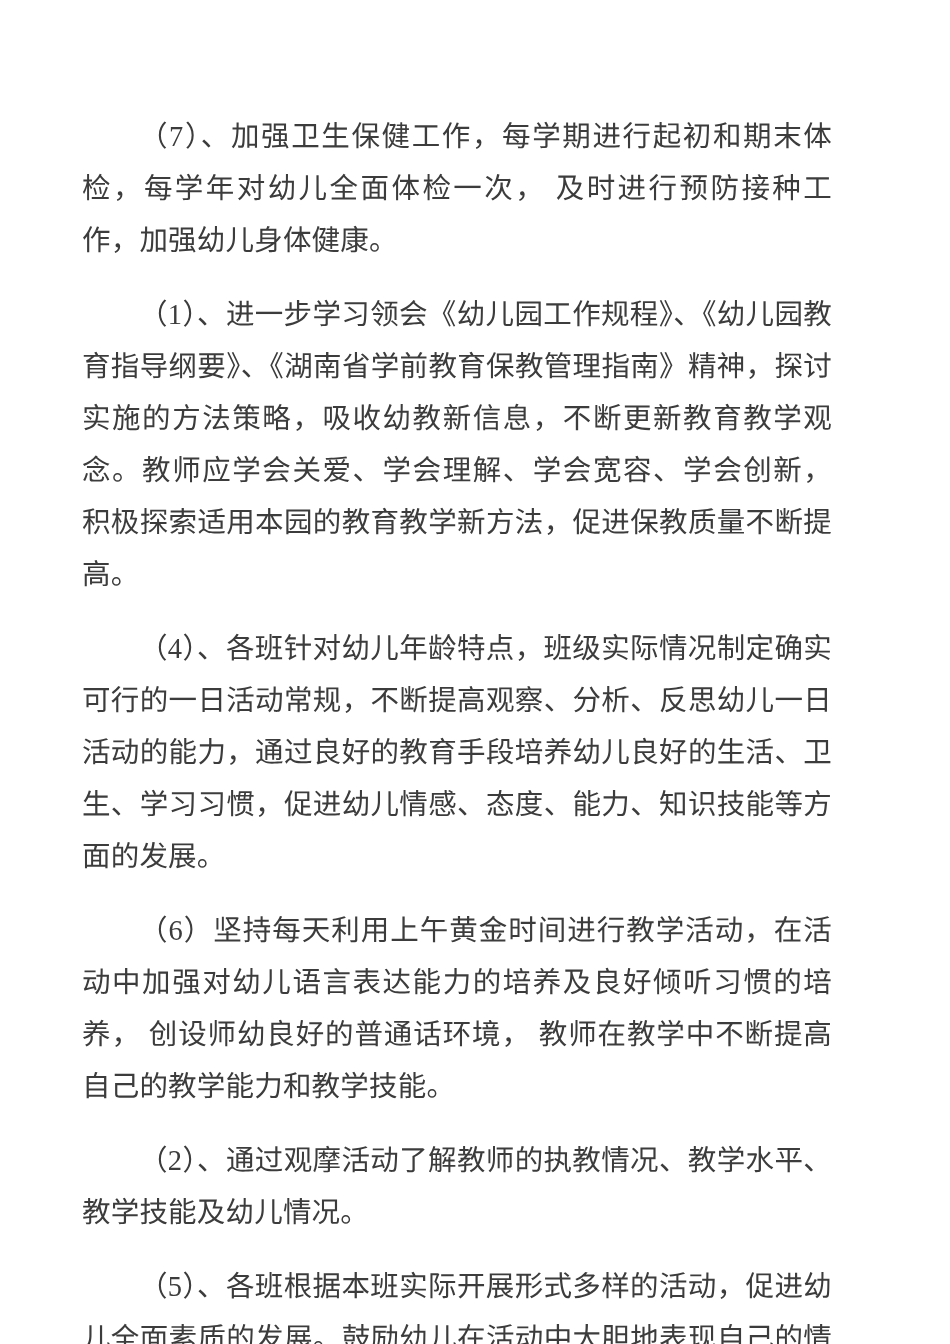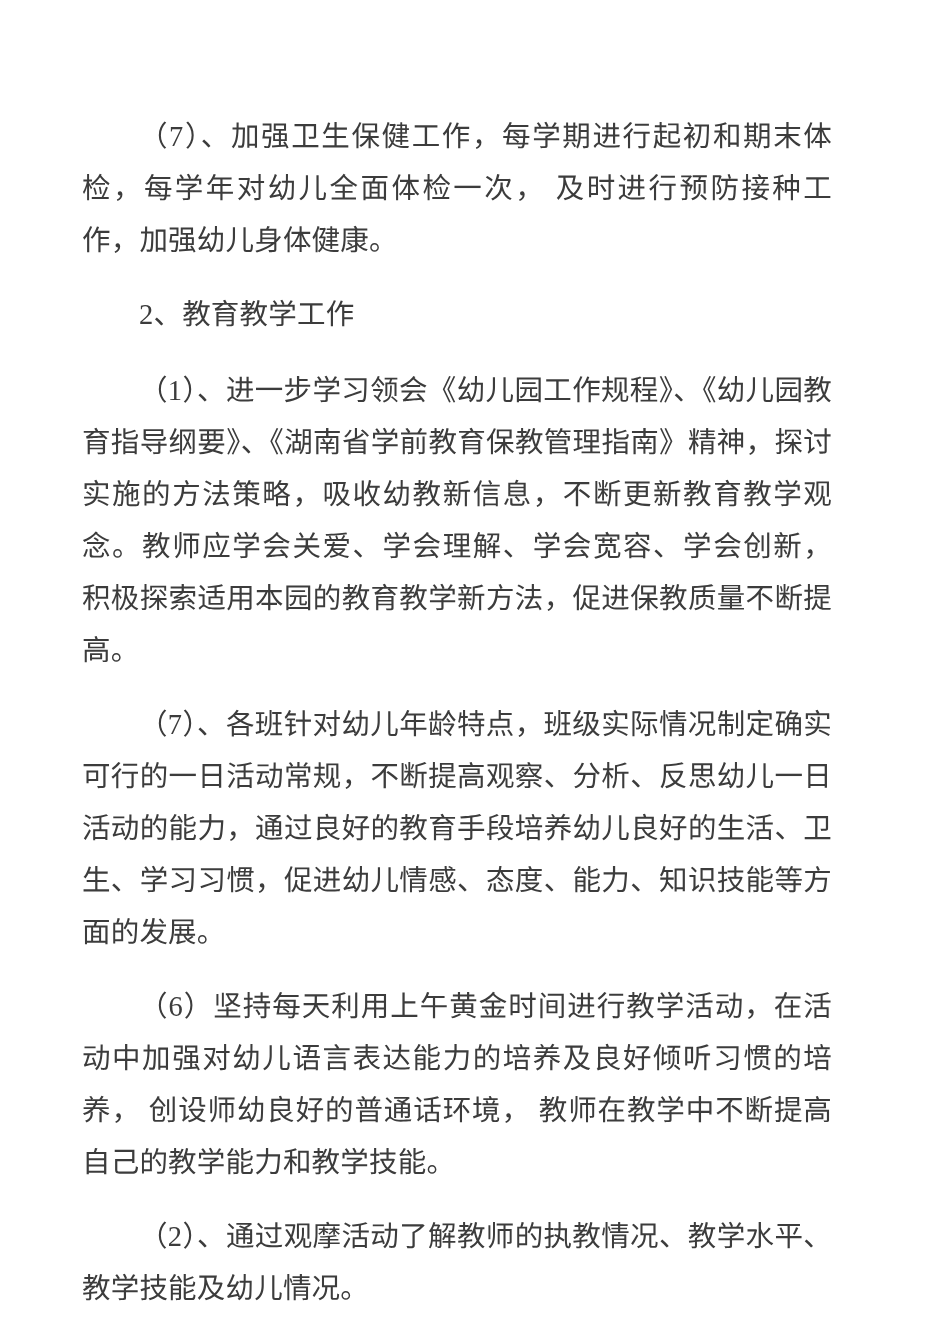--- a/index.html
+++ b/index.html
@@ -47,25 +47,24 @@
   }
 </style>
 </head>
 <body>
 
 <div class="page">
   <div class="doc-body">
 
     <p class="para">（7）、加强卫生保健工作，每学期进行起初和期末体检，每学年对幼儿全面体检一次， 及时进行预防接种工作，加强幼儿身体健康。</p>
 
-    <p class="para heading">2、教育教学工作</p>
 
     <p class="para">（1）、进一步学习领会《幼儿园工作规程》、《幼儿园教育指导纲要》、《湖南省学前教育保教管理指南》精神，探讨实施的方法策略，吸收幼教新信息，不断更新教育教学观念。教师应学会关爱、学会理解、学会宽容、学会创新， 积极探索适用本园的教育教学新方法，促进保教质量不断提高。</p>
 
-    <p class="para">（7）、各班针对幼儿年龄特点，班级实际情况制定确实可行的一日活动常规，不断提高观察、分析、反思幼儿一日活动的能力，通过良好的教育手段培养幼儿良好的生活、卫生、学习习惯，促进幼儿情感、态度、能力、知识技能等方面的发展。</p>
+    <p class="para">（4）、各班针对幼儿年龄特点，班级实际情况制定确实可行的一日活动常规，不断提高观察、分析、反思幼儿一日活动的能力，通过良好的教育手段培养幼儿良好的生活、卫生、学习习惯，促进幼儿情感、态度、能力、知识技能等方面的发展。</p>
 
     <p class="para">（6）坚持每天利用上午黄金时间进行教学活动，在活动中加强对幼儿语言表达能力的培养及良好倾听习惯的培养， 创设师幼良好的普通话环境， 教师在教学中不断提高自己的教学能力和教学技能。</p>
 
     <p class="para">（2）、通过观摩活动了解教师的执教情况、教学水平、教学技能及幼儿情况。</p>
 
     <p class="para">（5）、各班根据本班实际开展形式多样的活动，促进幼儿全面素质的发展。鼓励幼儿在活动中大胆地表现自己的情感和体验。 加强幼儿的户外锻炼， 丰富户外体育活动器械， 并加强对户外活动的指导。</p>
 
   </div>
 </div>
 

